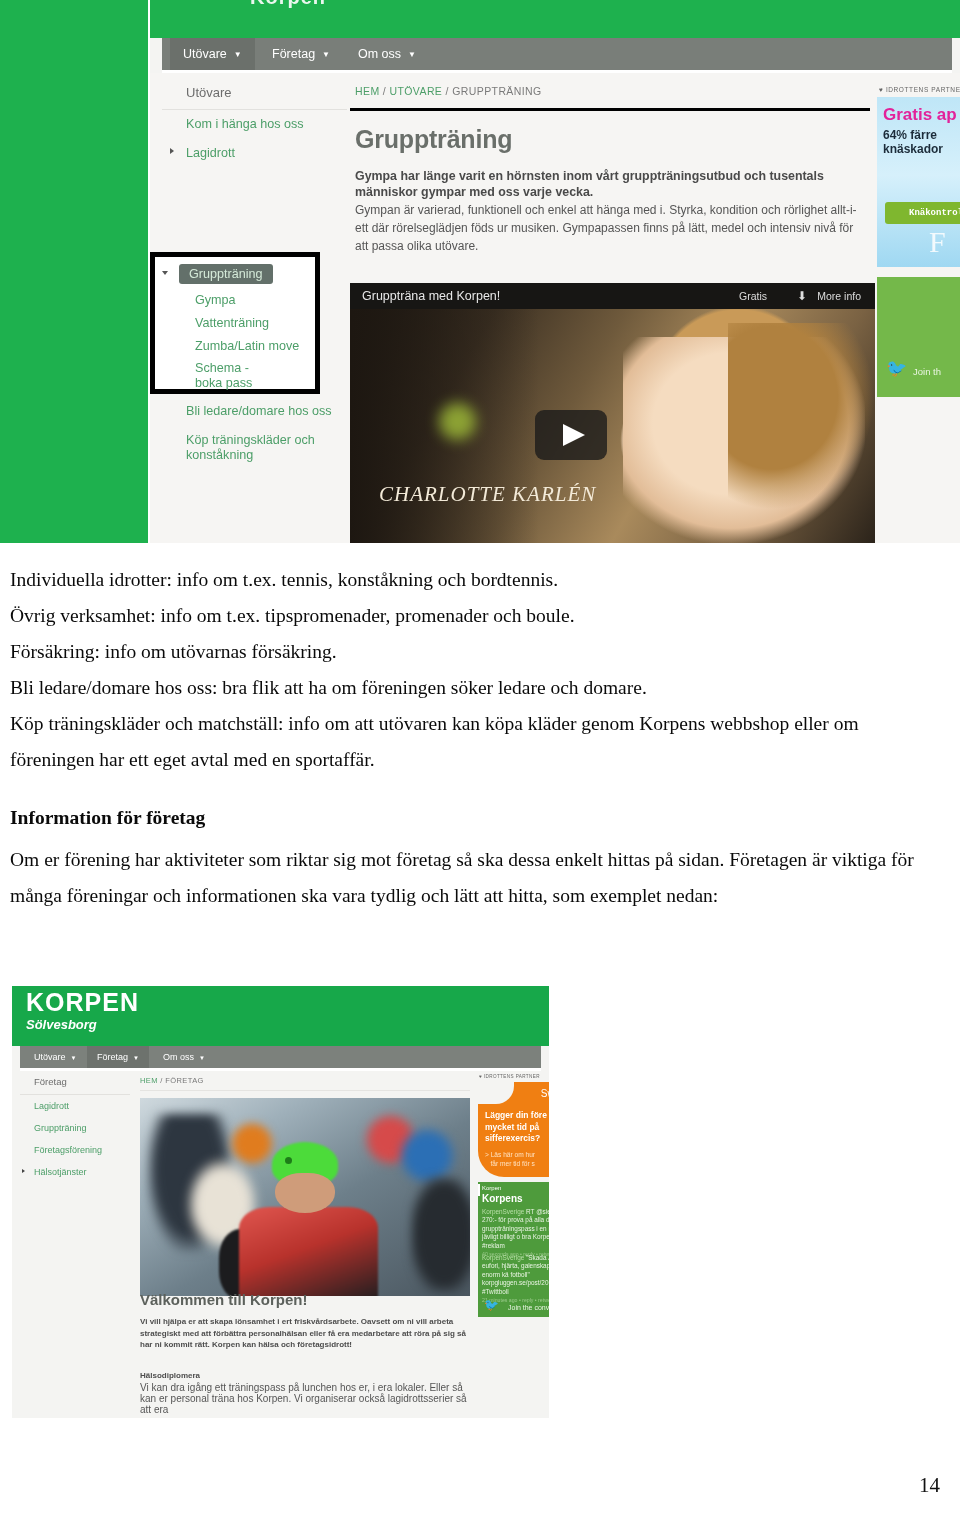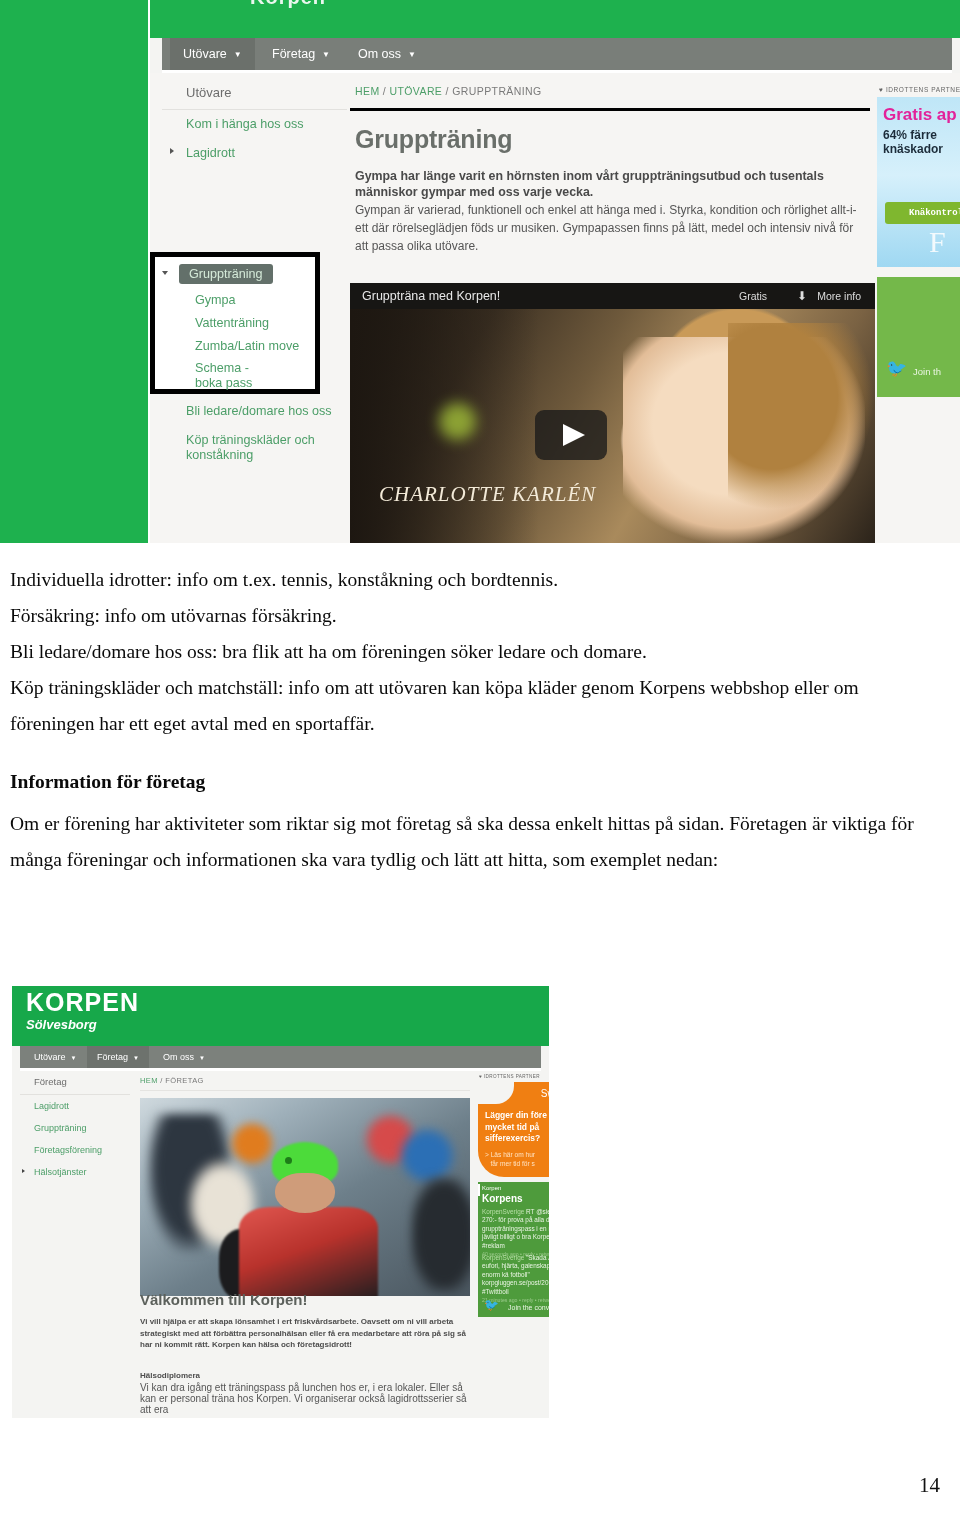--- a/index.html
+++ b/index.html
@@ -351,20 +351,21 @@
           <div class="tw-join">Join th</div>
         </div>
       </div>
 
     </div>
   </div>
 </div>
 
 <div class="doc">
   <p>Individuella idrotter: info om t.ex. tennis, konståkning och bordtennis.</p>
+  <p>Övrig verksamhet: info om t.ex. tipspromenader, promenader och boule.</p>
   <p>Försäkring: info om utövarnas försäkring.</p>
   <p>Bli ledare/domare hos oss: bra flik att ha om föreningen söker ledare och domare.</p>
   <p>Köp träningskläder och matchställ: info om att utövaren kan köpa kläder genom Korpens webbshop eller om föreningen har ett eget avtal med en sportaffär.</p>
   <p class="h3">Information för företag</p>
   <p>Om er förening har aktiviteter som riktar sig mot företag så ska dessa enkelt hittas på sidan. Företagen är viktiga för många föreningar och informationen ska vara tydlig och lätt att hitta, som exemplet nedan:</p>
 </div>
 
 <div class="shot-bot">
 
   <div class="b-logo">

